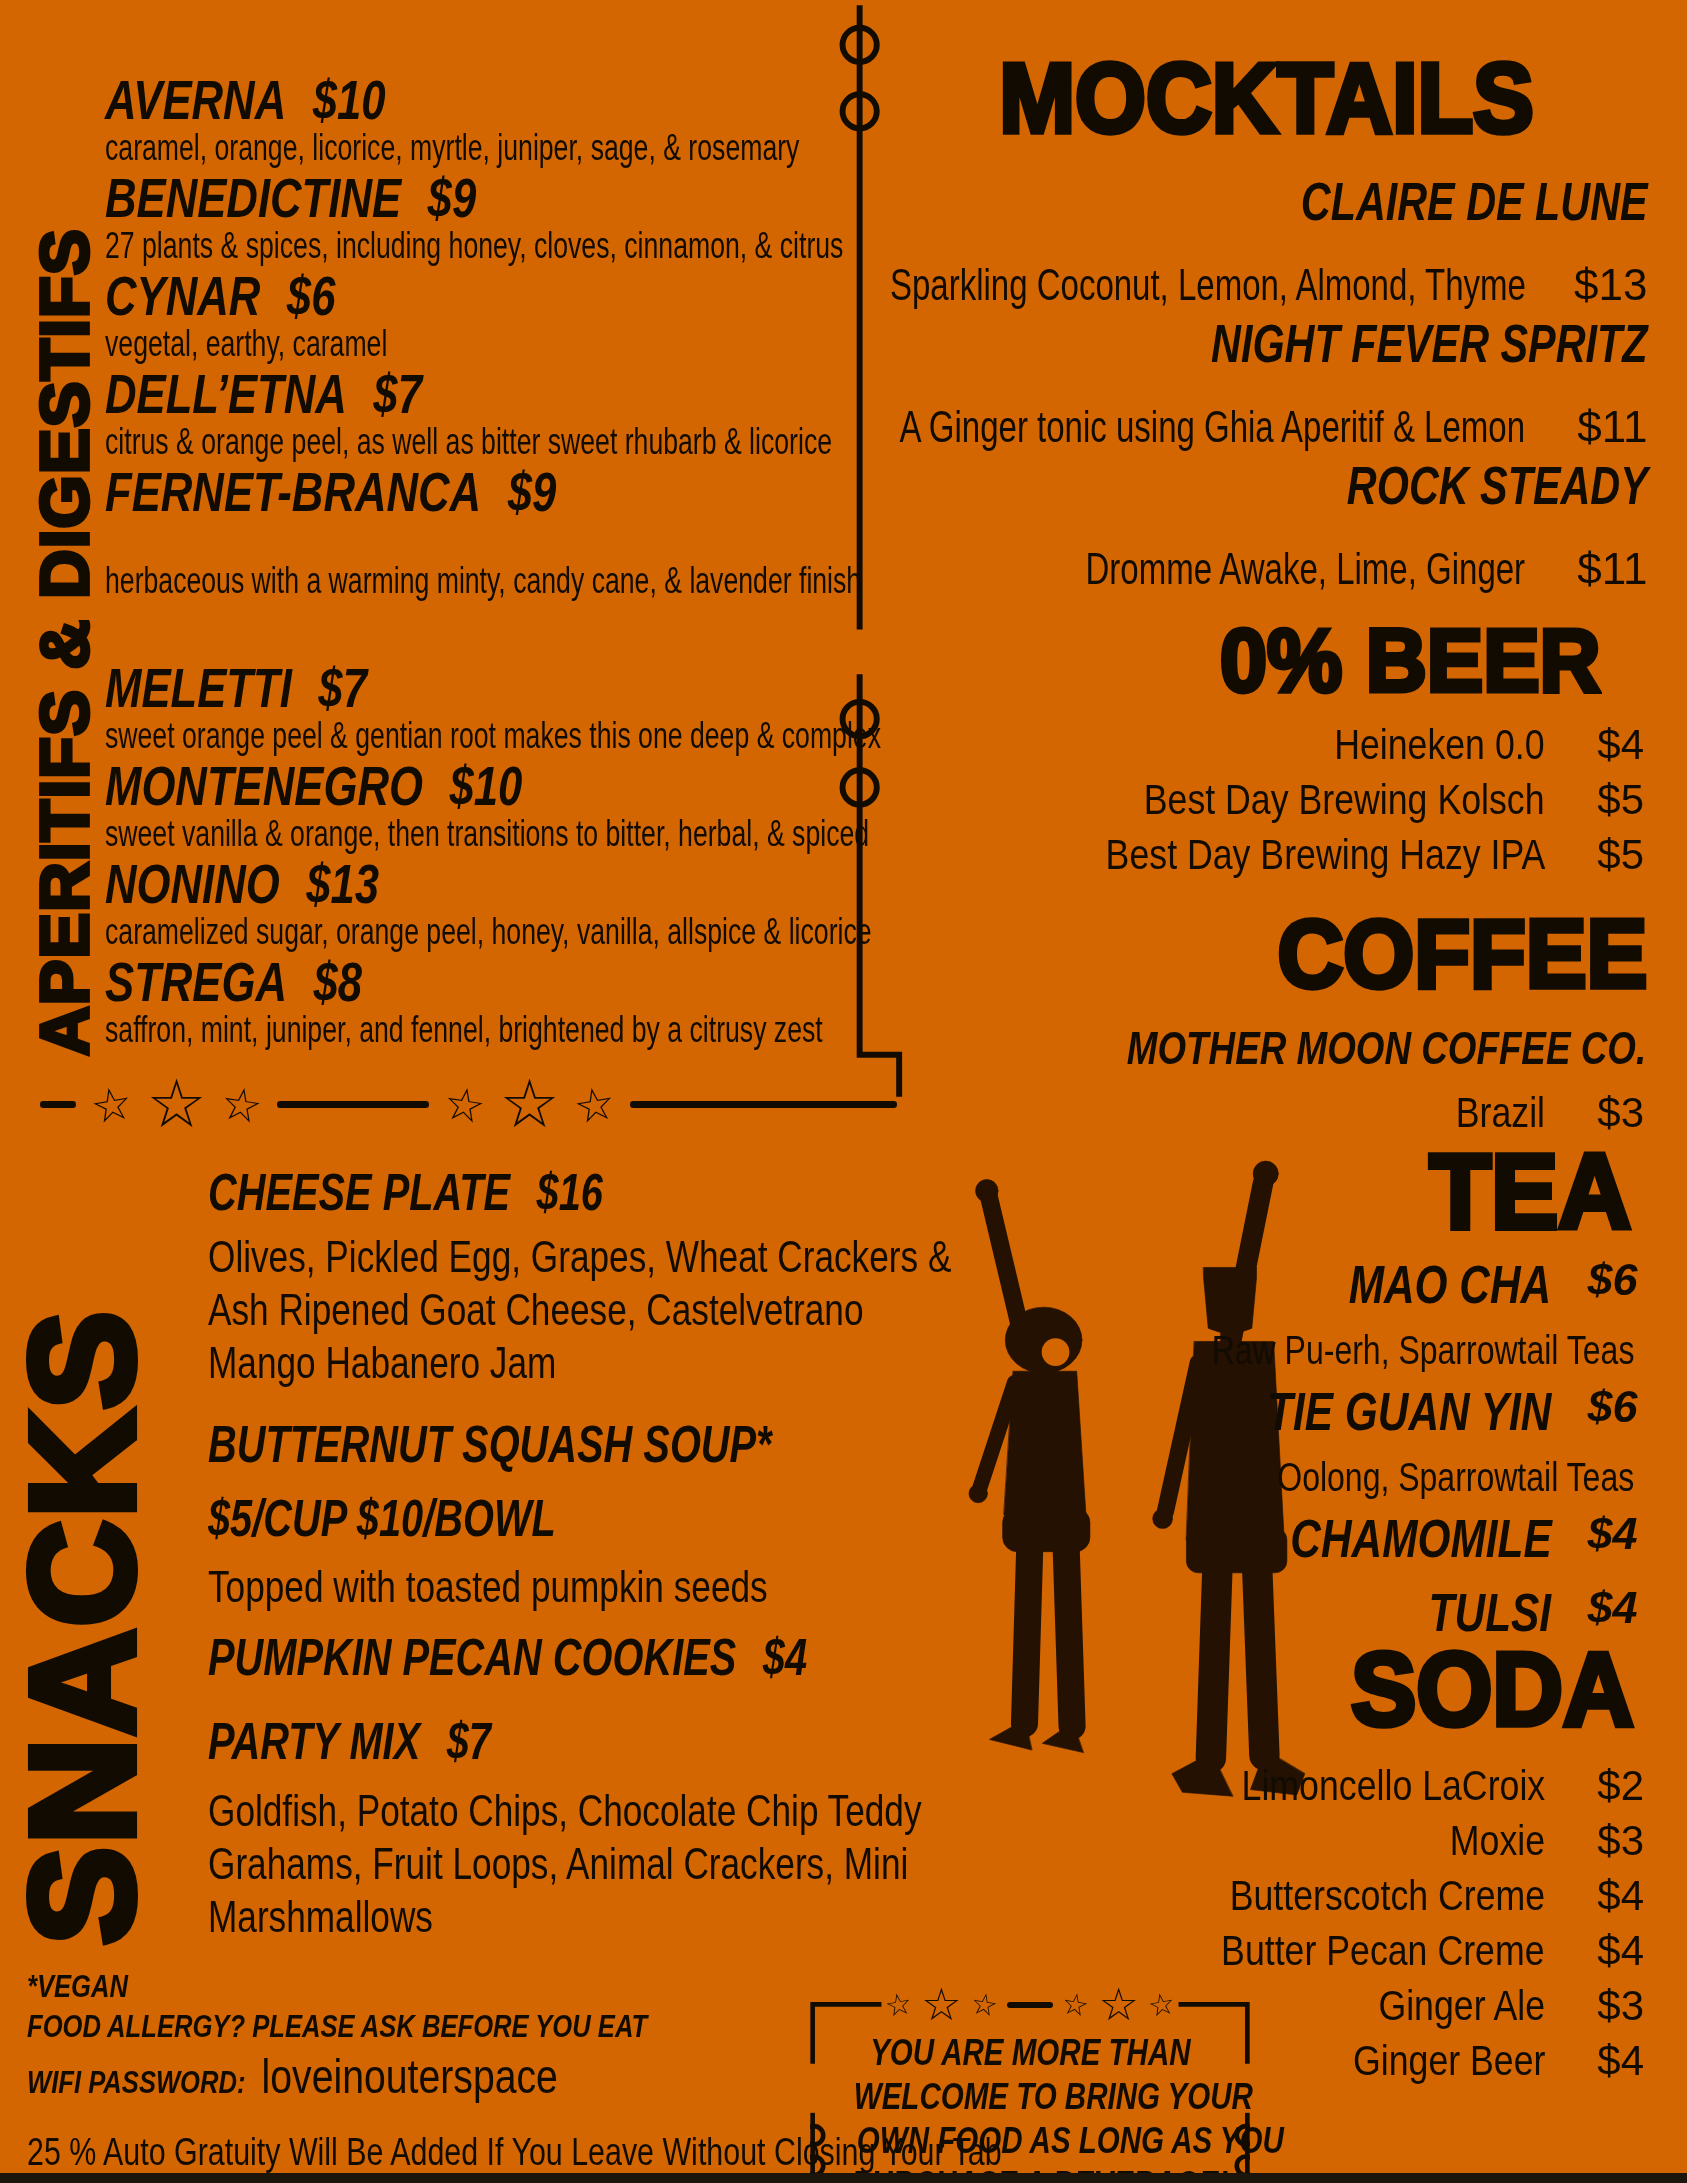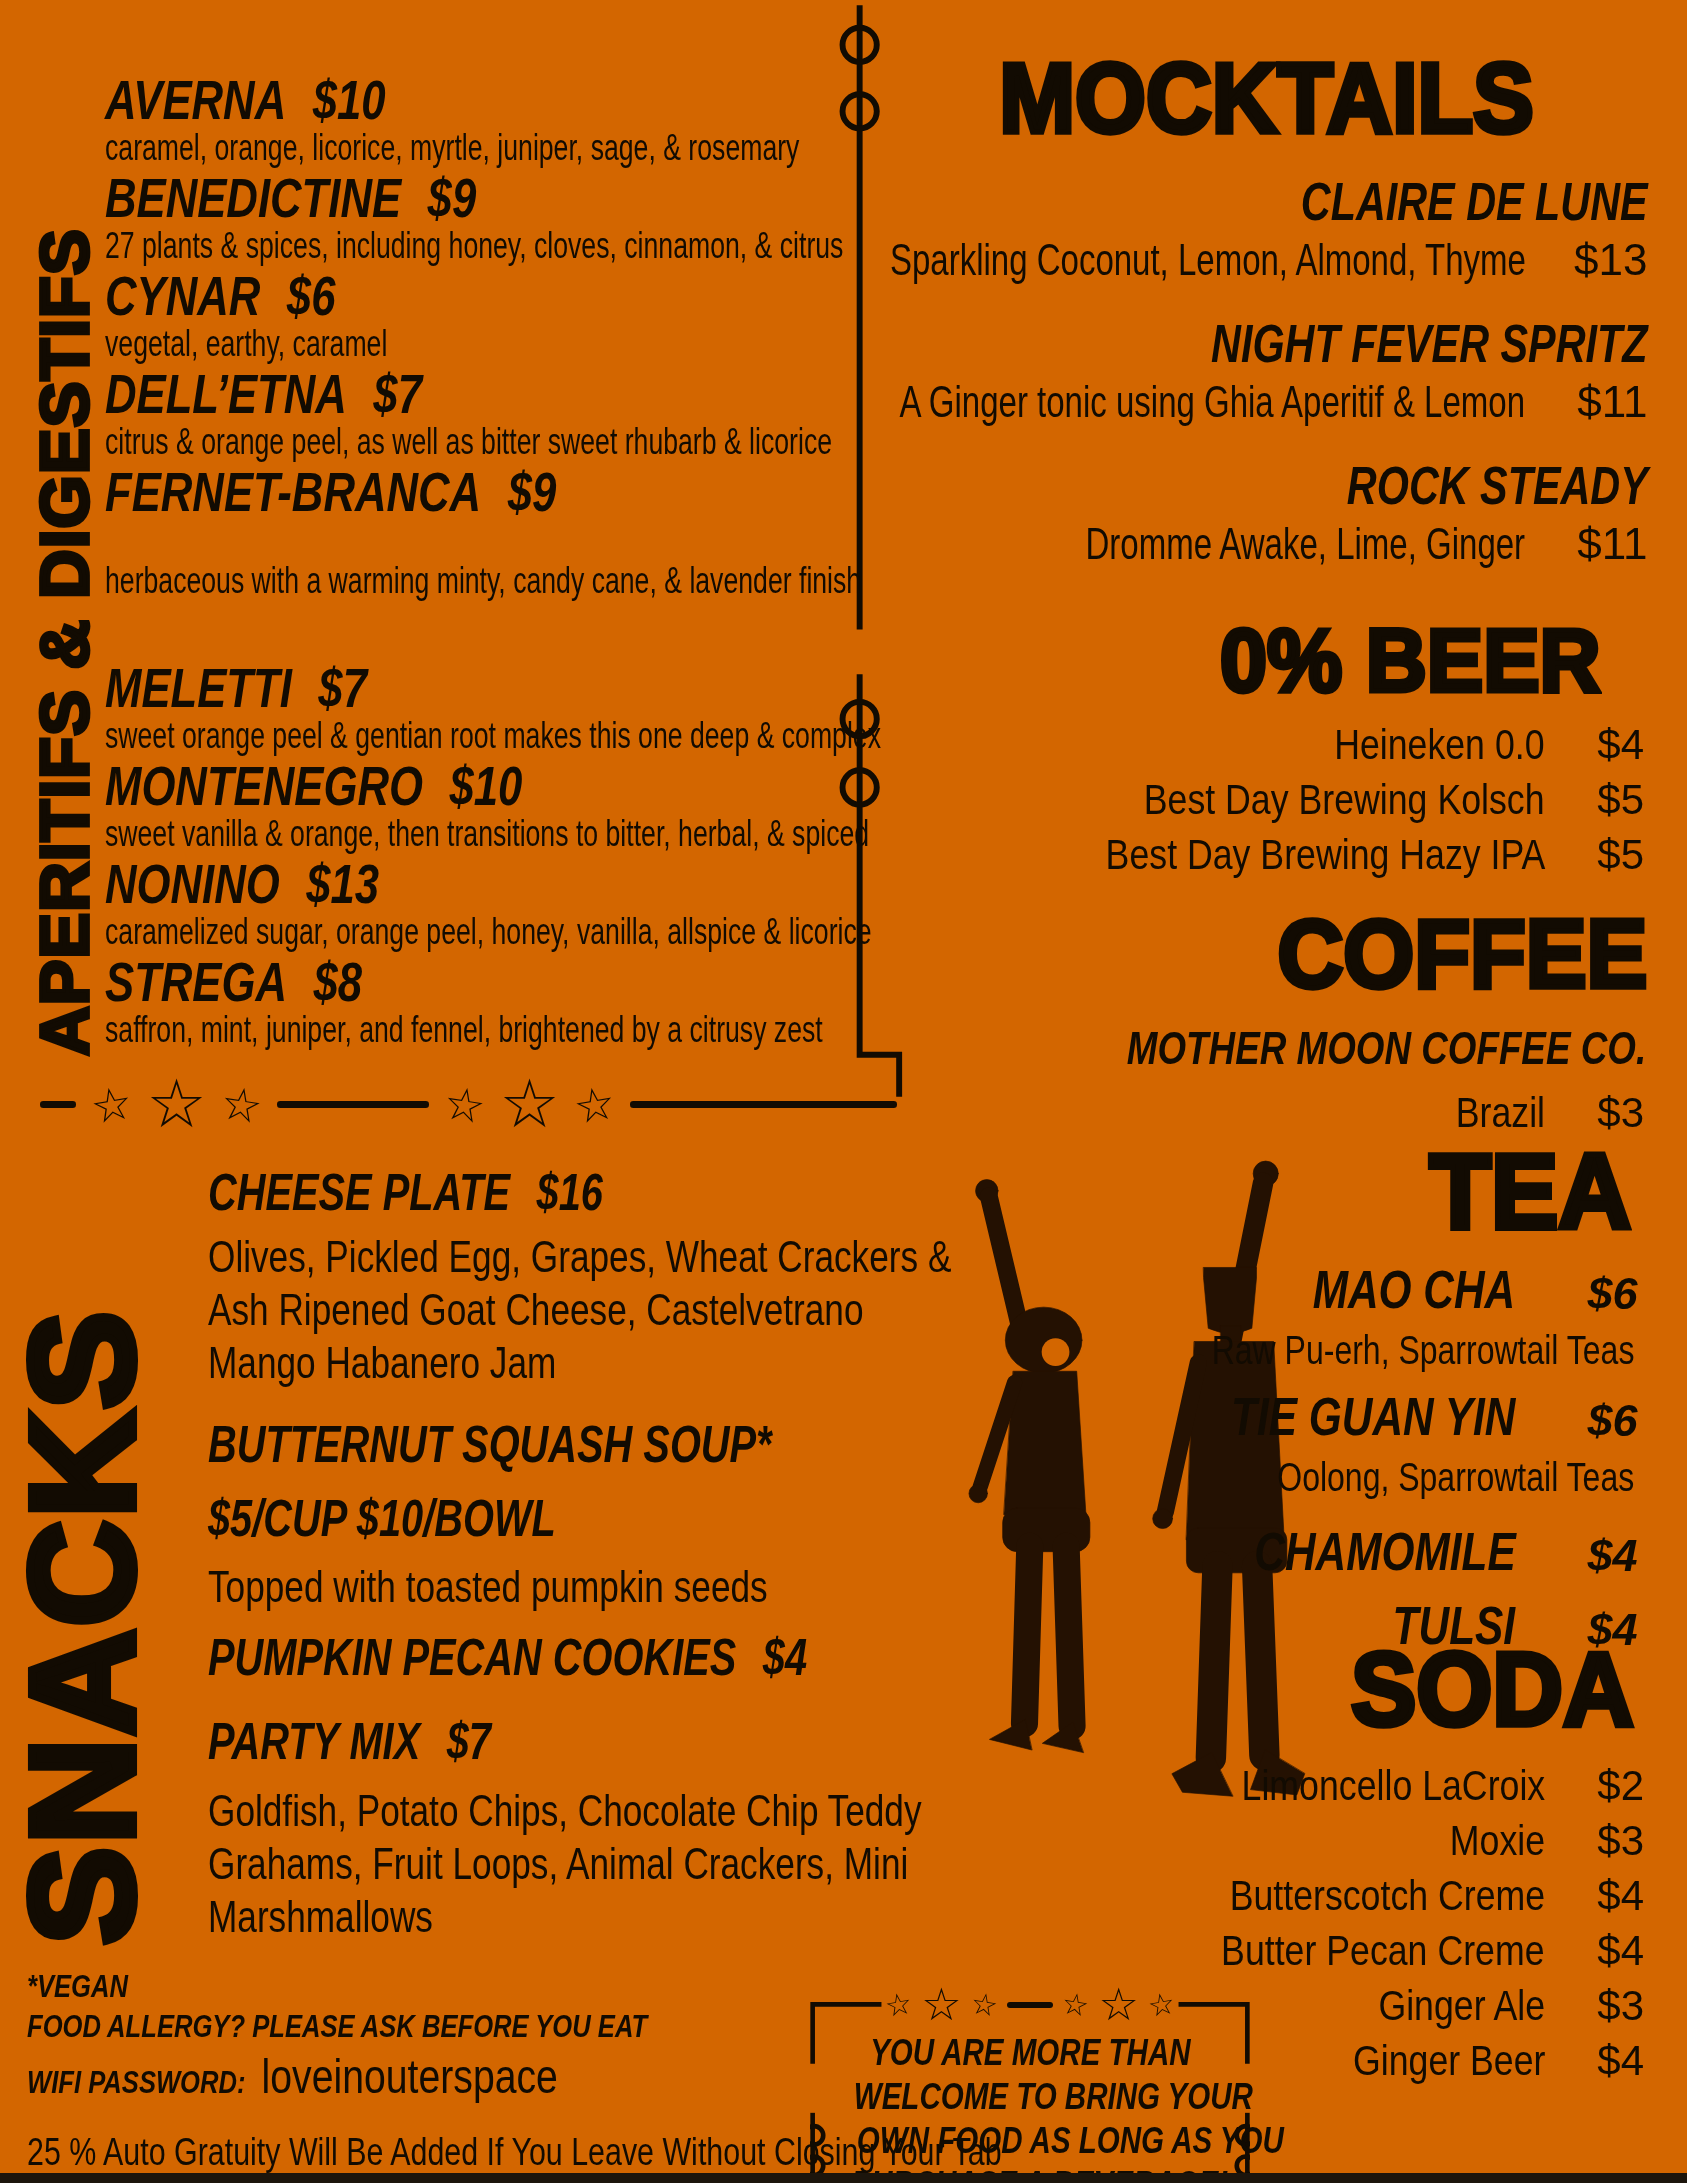--- a/index.html
+++ b/index.html
@@ -28,25 +28,25 @@
   .starrow .dash{height:7.3px;background:#120b02;border-radius:3.3px;}
   .star{font-family:"DejaVu Sans",sans-serif;line-height:1;color:#120b02;}
   .bigrow{left:40px;top:1066px;width:857px;height:77px;gap:14.6px;}
   .bigrow .s1{font-size:46px;}
   .bigrow .s2{font-size:67px;}
   .decor-svg{position:absolute;}
   
   .rcol{position:absolute;left:880px;width:774px;}
   .rtitle{text-align:right;}
   .m-name{text-align:right;font-size:53px;line-height:67px;padding-right:6.6px;}
-  .m-row{display:flex;justify-content:flex-end;align-items:flex-start;height:75px;font-size:44px;padding-right:6.6px;}
+  .m-row{display:flex;justify-content:flex-end;align-items:flex-end;height:75px;font-size:44px;padding-right:6.6px;}
   .m-row .price{width:122px;text-align:right;flex:none;}
   .rrow{display:flex;justify-content:flex-end;align-items:center;height:55px;font-size:42px;padding-right:10px;}
   .rrow .price{width:99px;text-align:right;flex:none;}
-  .t-name{display:flex;justify-content:flex-end;align-items:flex-end;height:66px;padding-right:16.5px;gap:36px;}
+  .t-name{display:flex;justify-content:flex-end;align-items:flex-start;height:66px;padding-right:16.5px;}
   .t-name .nm{font-size:53px;}
   .t-name .price{width:86px;text-align:right;font-size:45px;font-weight:bold;font-style:italic;flex:none;}
   .t-desc{text-align:right;font-size:40px;line-height:61px;padding-right:20px;}
   
   .sn-list{position:absolute;left:208px;top:1156px;width:804px;}
   .sn-name{font-size:51px;}
   .sn-desc{font-size:44px;line-height:53px;}
   .spacer28{height:18.5px;}
   
   .footer{position:absolute;left:27px;top:1966px;width:820px;}

